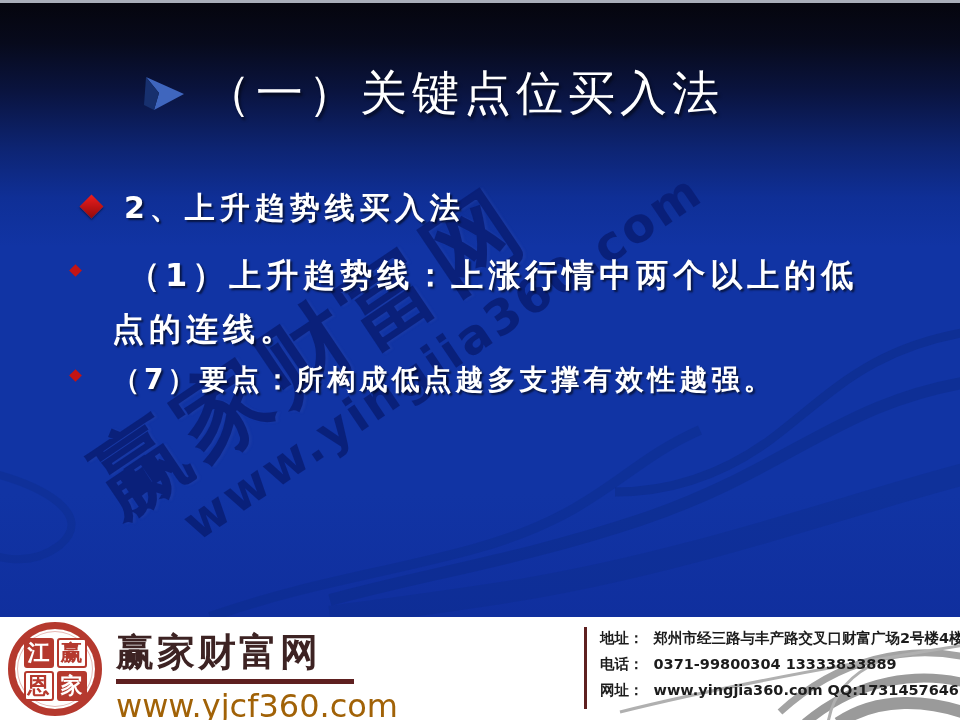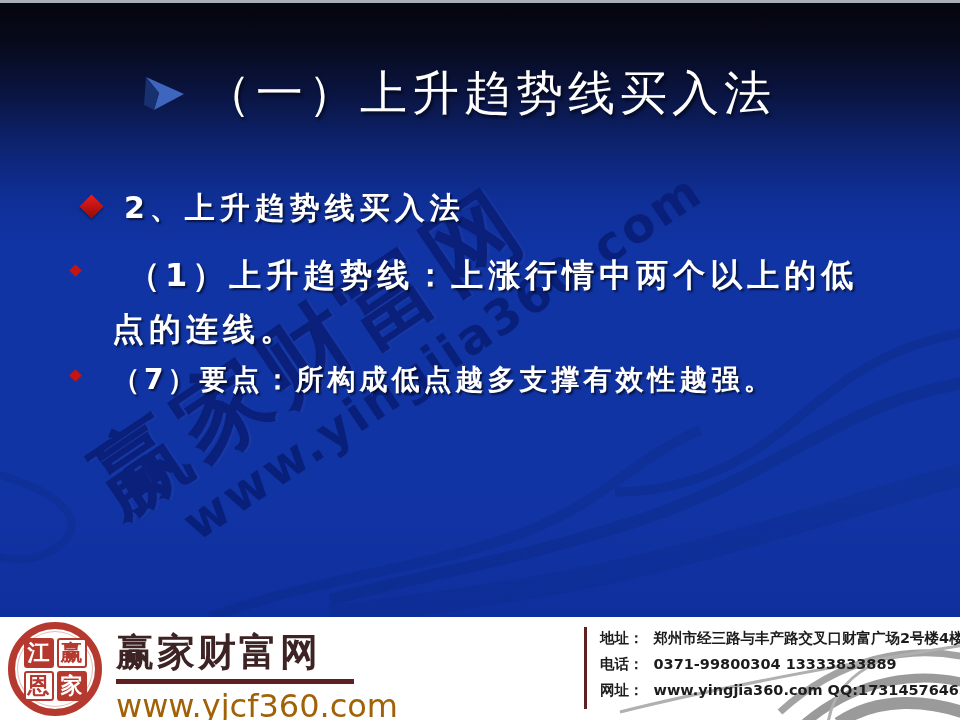--- a/index.html
+++ b/index.html
@@ -94,21 +94,21 @@
     </svg>
 
     <div class="wm wm-1">赢家财富网</div>
     <div class="wm wm-2">www.yingjia360.com</div>
 
     <div class="title-row">
       <svg width="46" height="42" viewBox="0 0 46 42">
         <polygon points="4,4 42,21 12,37 17,20" fill="#3f66be"></polygon>
         <polygon points="4,4 17,20 12,37 2,32" fill="#17306e"></polygon>
       </svg>
-      <div class="title-text">（一）上升趋势线买入法</div>
+      <div class="title-text">（一）关键点位买入法</div>
     </div>
 
     <div class="diamond" style="left:83px;top:198px;"></div>
     <div class="btext b1">2、上升趋势线买入法</div>
 
     <div class="dot" style="left:71px;top:266px;"></div>
     <div class="btext b2">（1）上升趋势线：上涨行情中两个以上的低点的连线。</div>
 
     <div class="dot" style="left:71px;top:371px;"></div>
     <div class="btext b3">（7）要点：所构成低点越多支撑有效性越强。</div>

